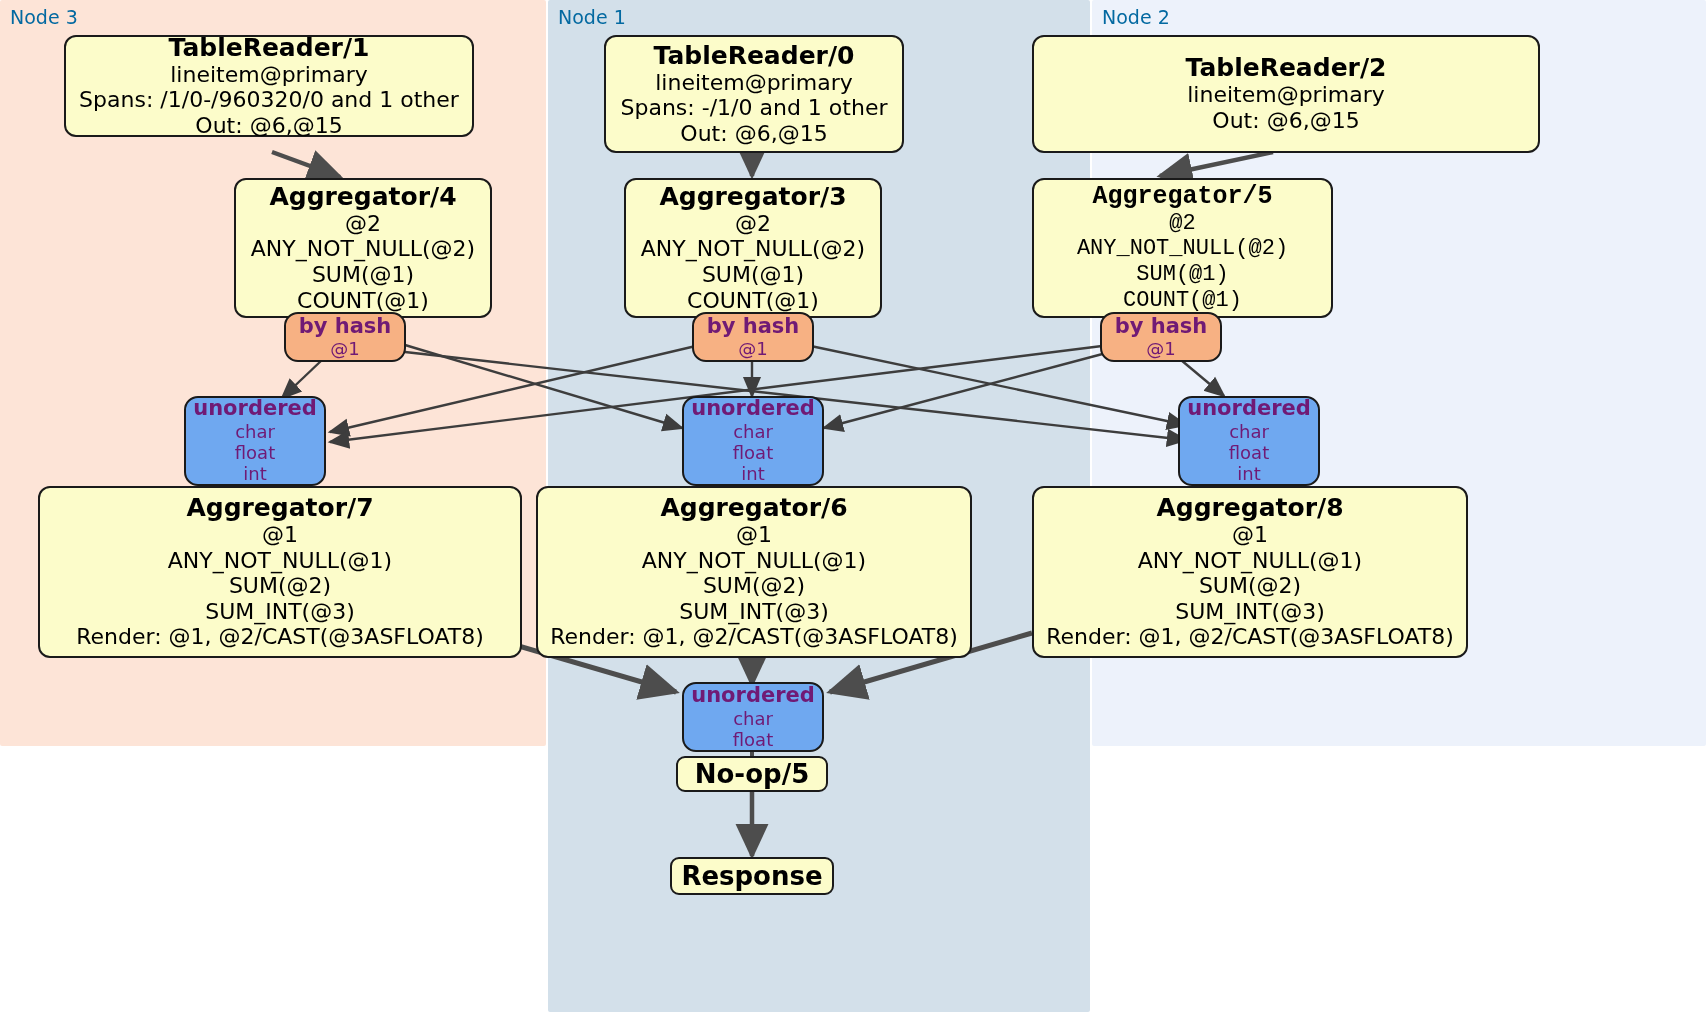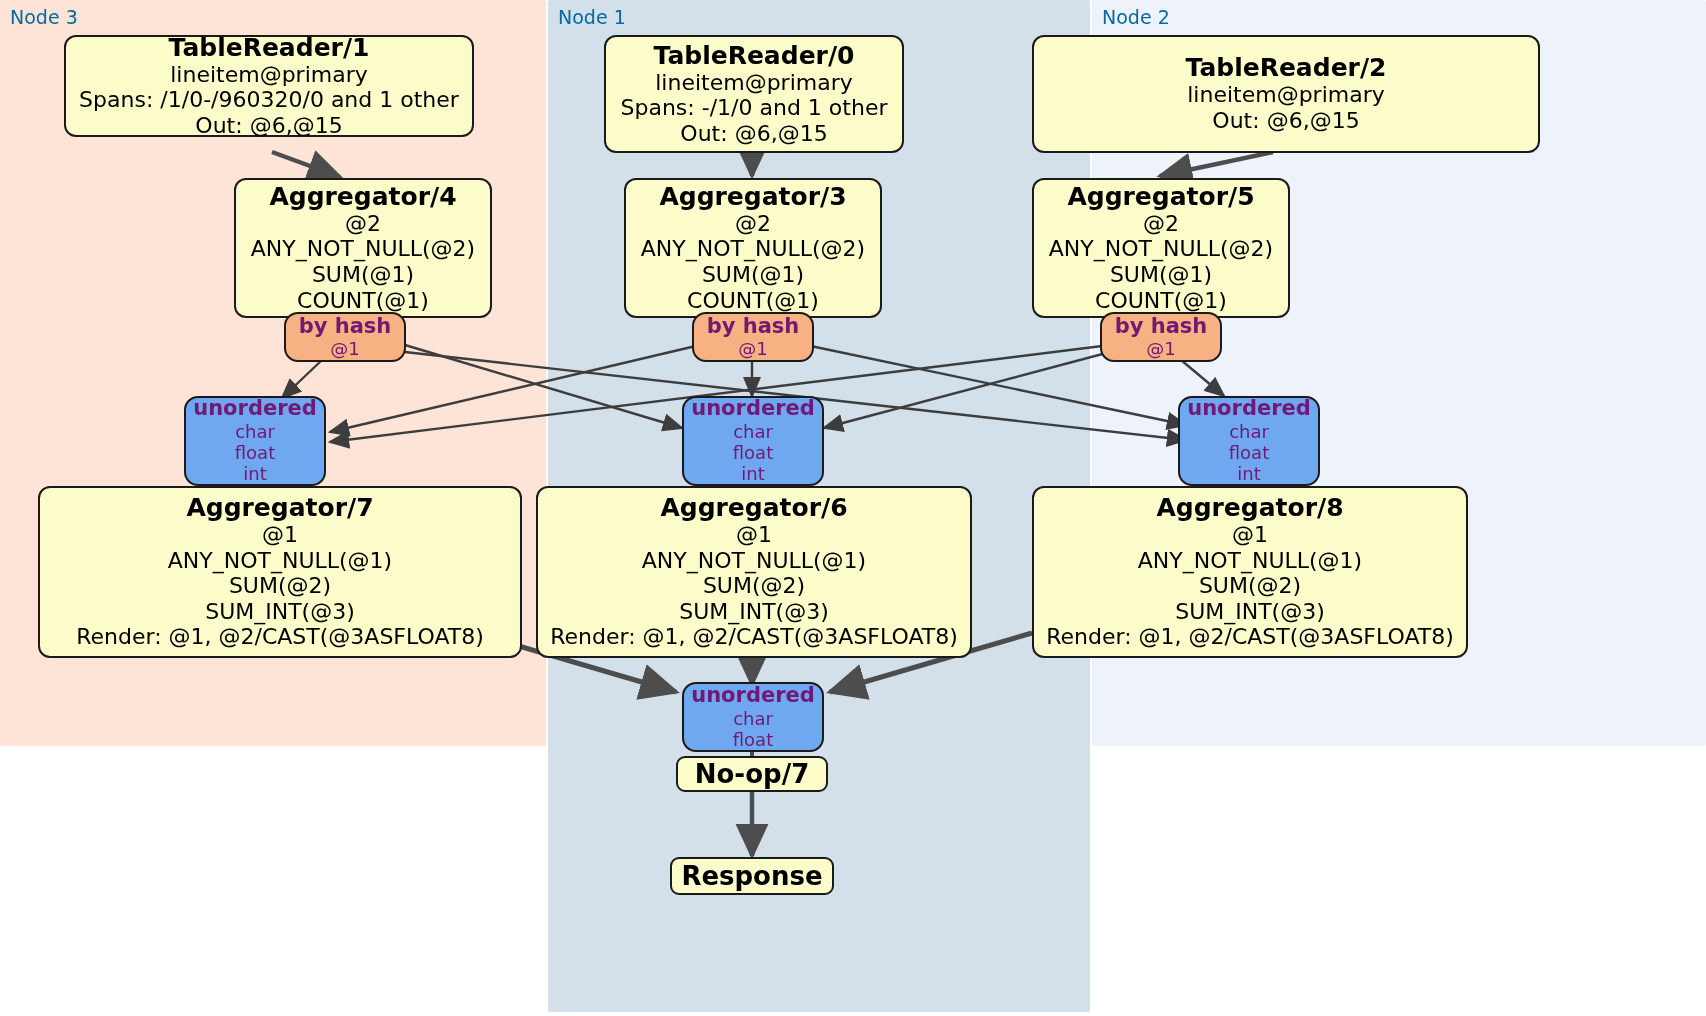--- a/index.html
+++ b/index.html
@@ -133,21 +133,21 @@
   </div>
 
   <div class="box" style="left:624px;top:178px;width:258px;height:140px;">
     <div class="ttl">Aggregator/3</div>
     <div class="ln">@2</div>
     <div class="ln">ANY_NOT_NULL(@2)</div>
     <div class="ln">SUM(@1)</div>
     <div class="ln">COUNT(@1)</div>
   </div>
 
-  <div class="box" style="left:1032px;top:178px;width:258px;height:140px;">
+  <div class="box" style="left:1032px;top:178px;width:301px;height:140px;font-family:Liberation Mono, monospace;">
     <div class="ttl">Aggregator/5</div>
     <div class="ln">@2</div>
     <div class="ln">ANY_NOT_NULL(@2)</div>
     <div class="ln">SUM(@1)</div>
     <div class="ln">COUNT(@1)</div>
   </div>
 
   <div class="router hash" style="left:284px;top:312px;width:122px;height:50px;">
     <div class="rttl">by hash</div>
     <div class="rln">@1</div>
@@ -211,20 +211,20 @@
     <div class="ln">Render: @1, @2/CAST(@3ASFLOAT8)</div>
   </div>
 
   <div class="router unordered" style="left:682px;top:682px;width:142px;height:70px;">
     <div class="rttl">unordered</div>
     <div class="rln">char</div>
     <div class="rln">float</div>
   </div>
 
   <div class="small-box" style="left:676px;top:756px;width:152px;height:36px;">
-    <div class="ttl">No-op/7</div>
+    <div class="ttl">No-op/5</div>
   </div>
 
   <div class="small-box" style="left:670px;top:857px;width:164px;height:38px;">
     <div class="ttl">Response</div>
   </div>
 
 </div>
 
 </body></html>

